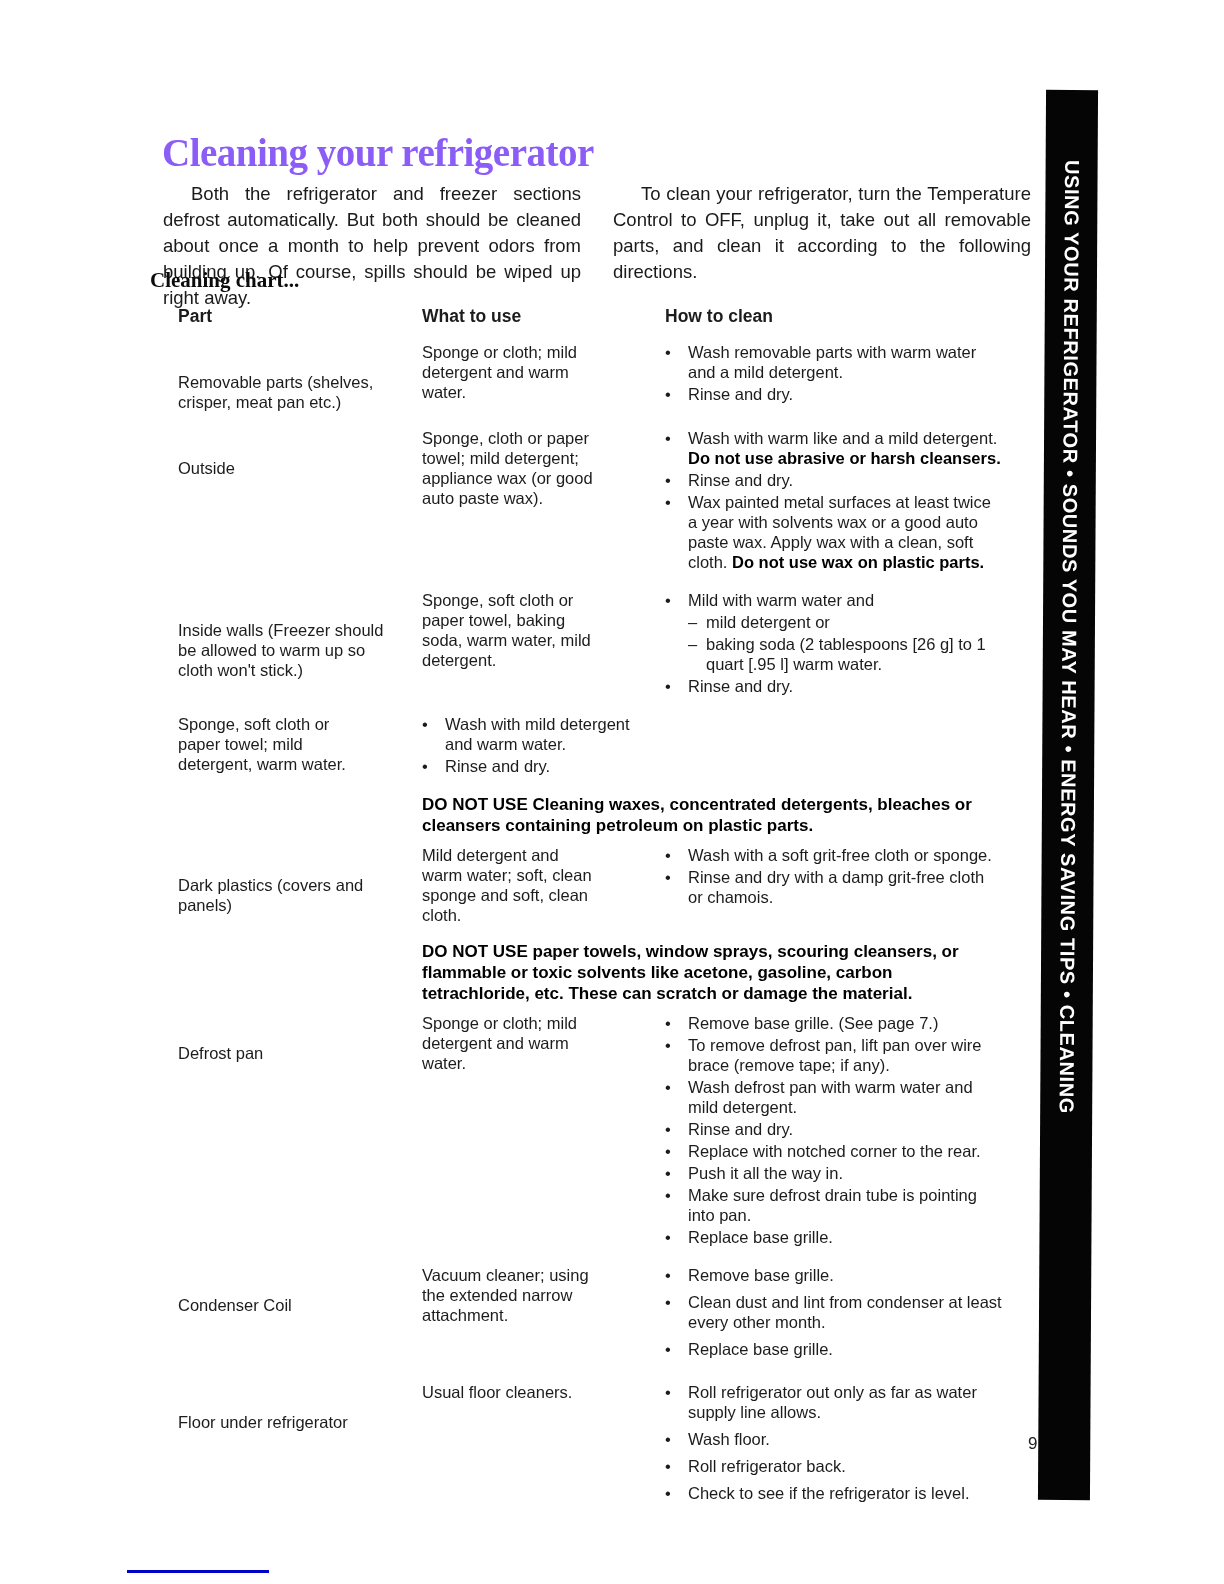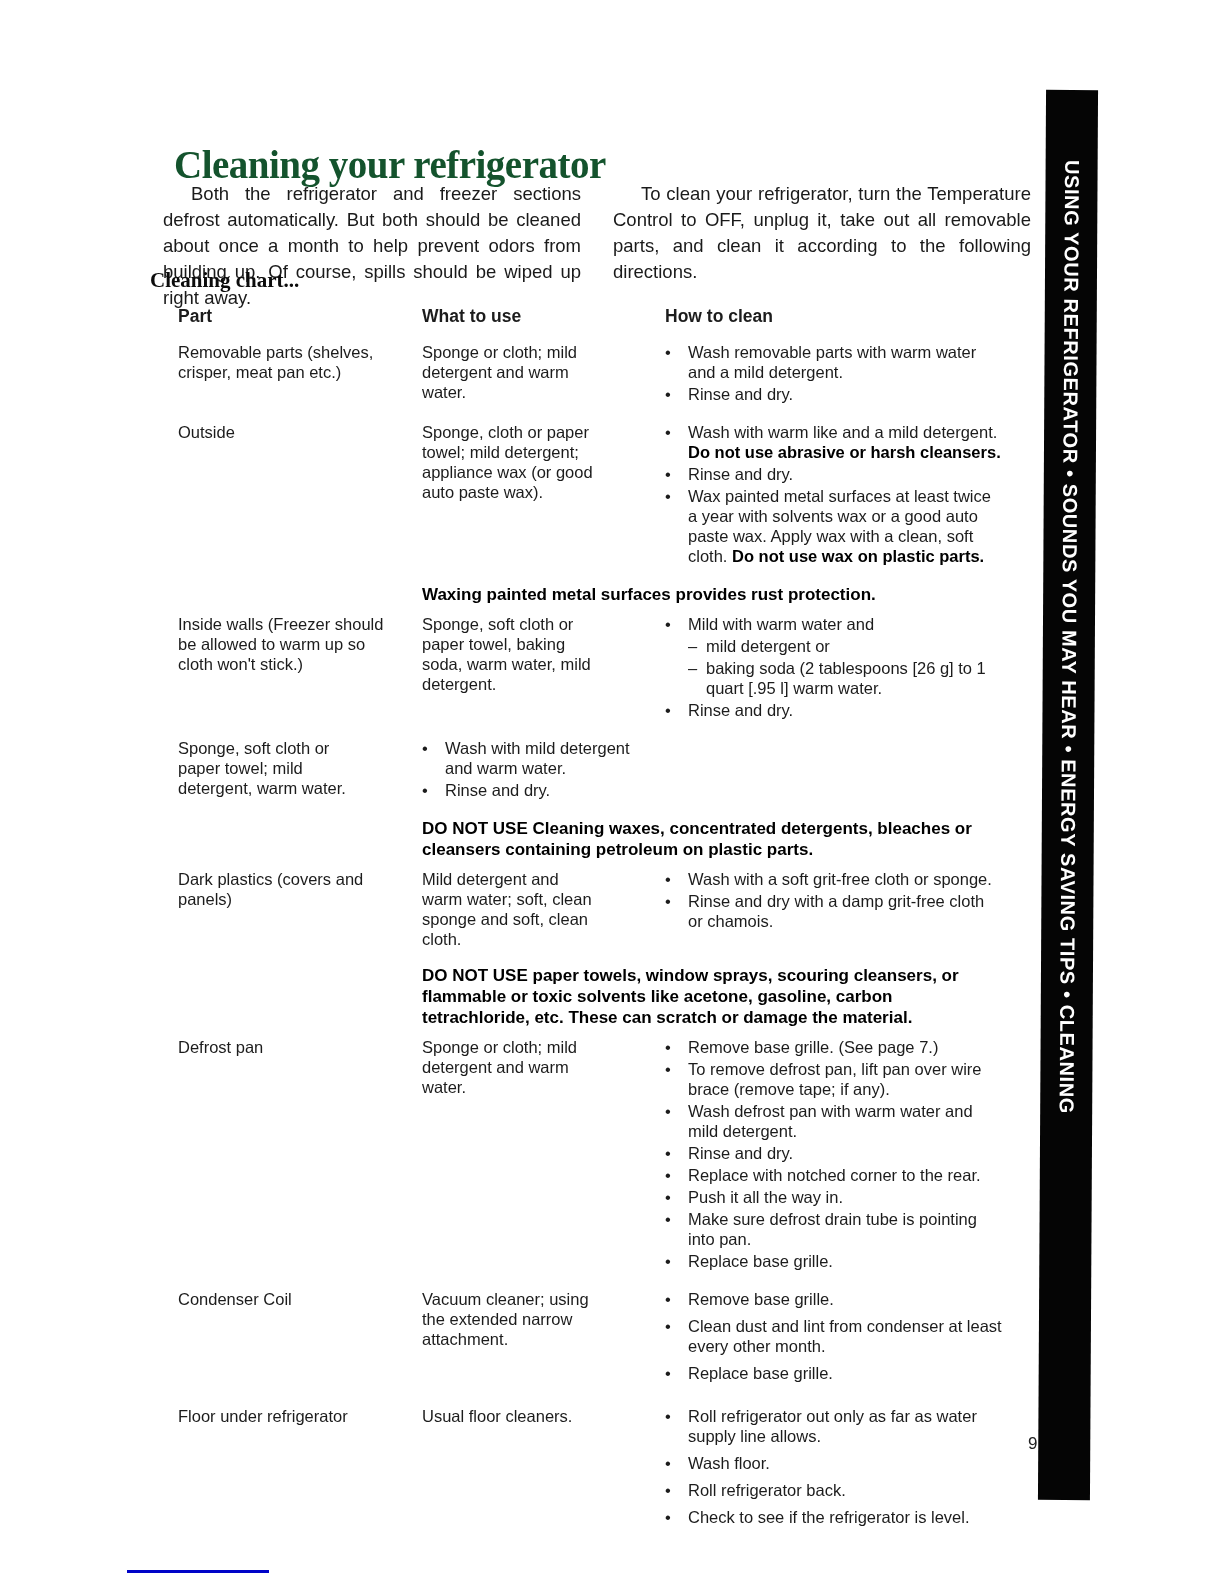--- a/index.html
+++ b/index.html
@@ -3,23 +3,23 @@
 <meta charset="utf-8">
 <style>
   html,body{margin:0;padding:0;}
   body{
     width:1224px;height:1584px;position:relative;overflow:hidden;
     background:#ffffff;color:#151515;
     font-family:"Liberation Sans", sans-serif;
   }
   .page{position:absolute;inset:0;}
   h1{
-    position:absolute;left:158px;top:126px;margin:16px;
+    position:absolute;left:158px;top:126px;margin:4px;
     font-family:"Liberation Serif", serif;font-weight:bold;
-    font-size:39px;letter-spacing:-0.5px;color:#14532d;
+    font-size:39px;letter-spacing:-0.5px;color:#8b5cf6;
   }
   .intro{
     position:absolute;left:163px;top:181px;width:868px;
     display:flex;gap:32px;
   }
   .intro p{
     margin:0;flex:1 1 0;
     font-size:18.5px;line-height:26px;text-align:justify;text-indent:28px;
     color:#1a1a1a;
   }
@@ -31,21 +31,21 @@
   .chart{
     position:absolute;left:178px;top:306px;width:845px;
     display:grid;grid-template-columns:244px 243px 358px;
     font-size:16.5px;line-height:20px;
   }
   .col-header{
     font-weight:bold;font-size:17.5px;color:#000;
     padding-bottom:5px;
   }
   .cell{padding-bottom:16px;color:#1c1c1c;}
-  .part{padding-right:34px;}
+  .part{padding-right:34px;margin-top:30px;}
   .use{padding-right:62px;}
   .how{padding-right:20px;}
   .how-item{display:flex;margin-bottom:2px;}
   .how.gap .how-item{margin-bottom:7px;}
   .how-item .marker{flex:0 0 23px;}
   .how-item.sub{margin-left:23px;}
   .how-item.sub .marker{flex:0 0 18px;}
   .how-item .itext{flex:1 1 0;}
   .how-item b{color:#000;}
   .note{
@@ -112,21 +112,20 @@
         </div>
         <div class="how-item">
           <span class="marker">•</span>
           <span class="itext"><span>Rinse and dry.</span></span>
         </div>
         <div class="how-item">
           <span class="marker">•</span>
           <span class="itext"><span>Wax painted metal surfaces at least twice a year with solvents wax or a good auto paste wax. Apply wax with a clean, soft cloth. </span><b>Do not use wax on plastic parts.</b></span>
         </div>
       </div>
-      <div class="note">Waxing painted metal surfaces provides rust protection.</div>
       <div class="cell part">Inside walls (Freezer should be allowed to warm up so cloth won't stick.)</div>
       <div class="cell use">Sponge, soft cloth or paper towel, baking soda, warm water, mild detergent.</div>
       <div class="cell how">
         <div class="how-item">
           <span class="marker">•</span>
           <span class="itext"><span>Mild with warm water and</span></span>
         </div>
         <div class="how-item sub">
           <span class="marker">–</span>
           <span class="itext"><span>mild detergent or</span></span>

